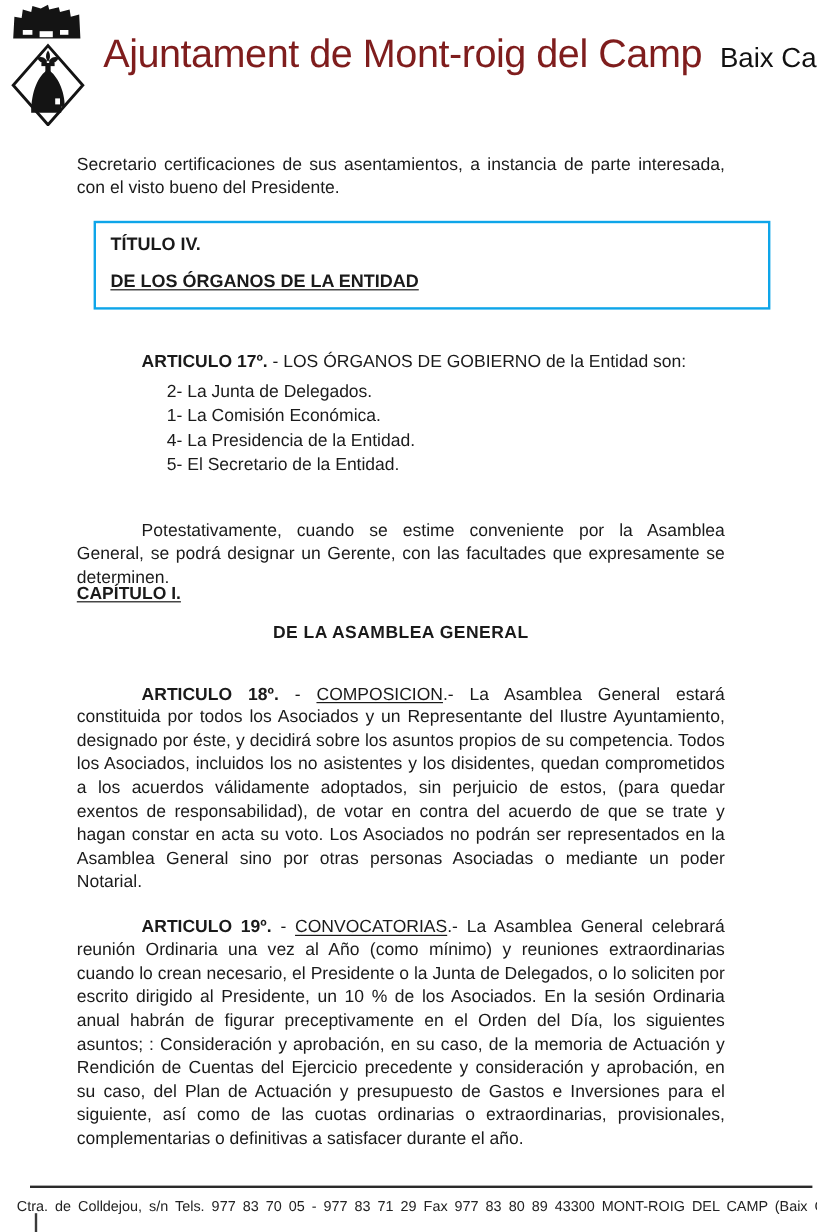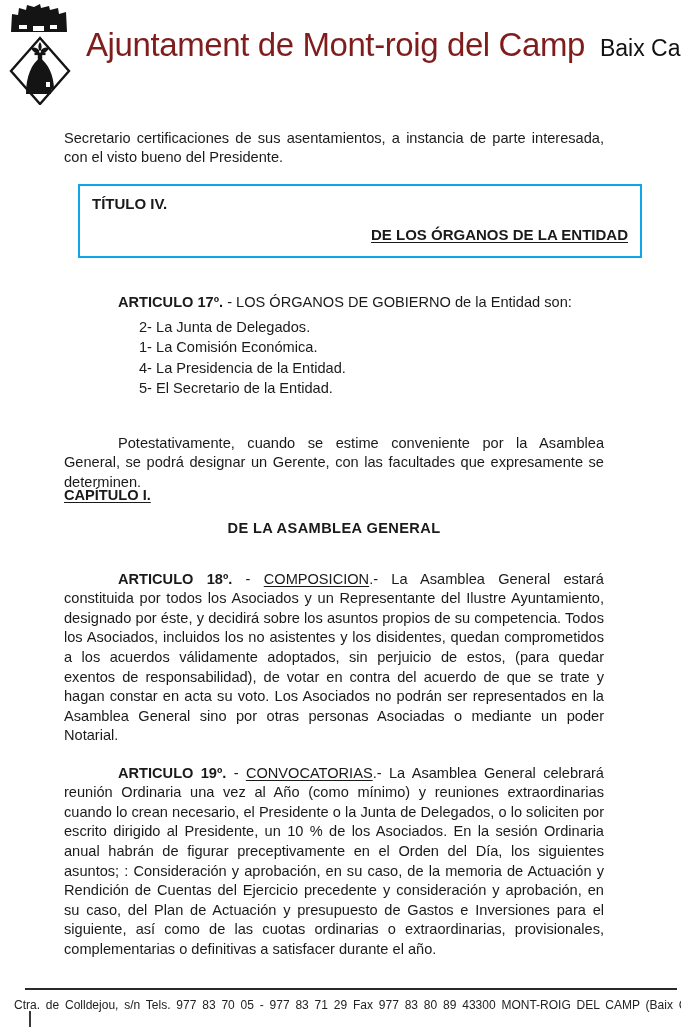--- a/index.html
+++ b/index.html
@@ -37,21 +37,21 @@
 
   .intro { top: 114px; }
 
   .title-box {
     position: absolute; left: 58px; top: 184px; width: 536px;
     border: 2px solid #0ea5e9;
     padding: 9px 12px 13px 12px;
     margin-left: 20px;
   }
   .title-box .line1 { font-weight: bold; font-size: 15px; }
-  .title-box .line2 { font-weight: bold; font-size: 15px; margin-top: 14px; text-decoration: underline; text-underline-offset: 2px; text-align: right; }
+  .title-box .line2 { font-weight: bold; font-size: 15px; margin-top: 14px; text-decoration: underline; text-underline-offset: 2px; }
 
   .art17-heading { top: 278px; text-indent: 54px; }
 
   .org-list { position: absolute; left: 139px; top: 317px; font-size: 14.6px; line-height: 20.4px; }
 
   .gerente { top: 419px; }
 
   .chapter-title { top: 486px; text-align: left; font-weight: bold; }
   .chapter-title span { text-decoration: underline; text-underline-offset: 2px; }
   .chapter-sub { top: 519px; text-align: center; font-weight: bold; letter-spacing: 0.4px; }

